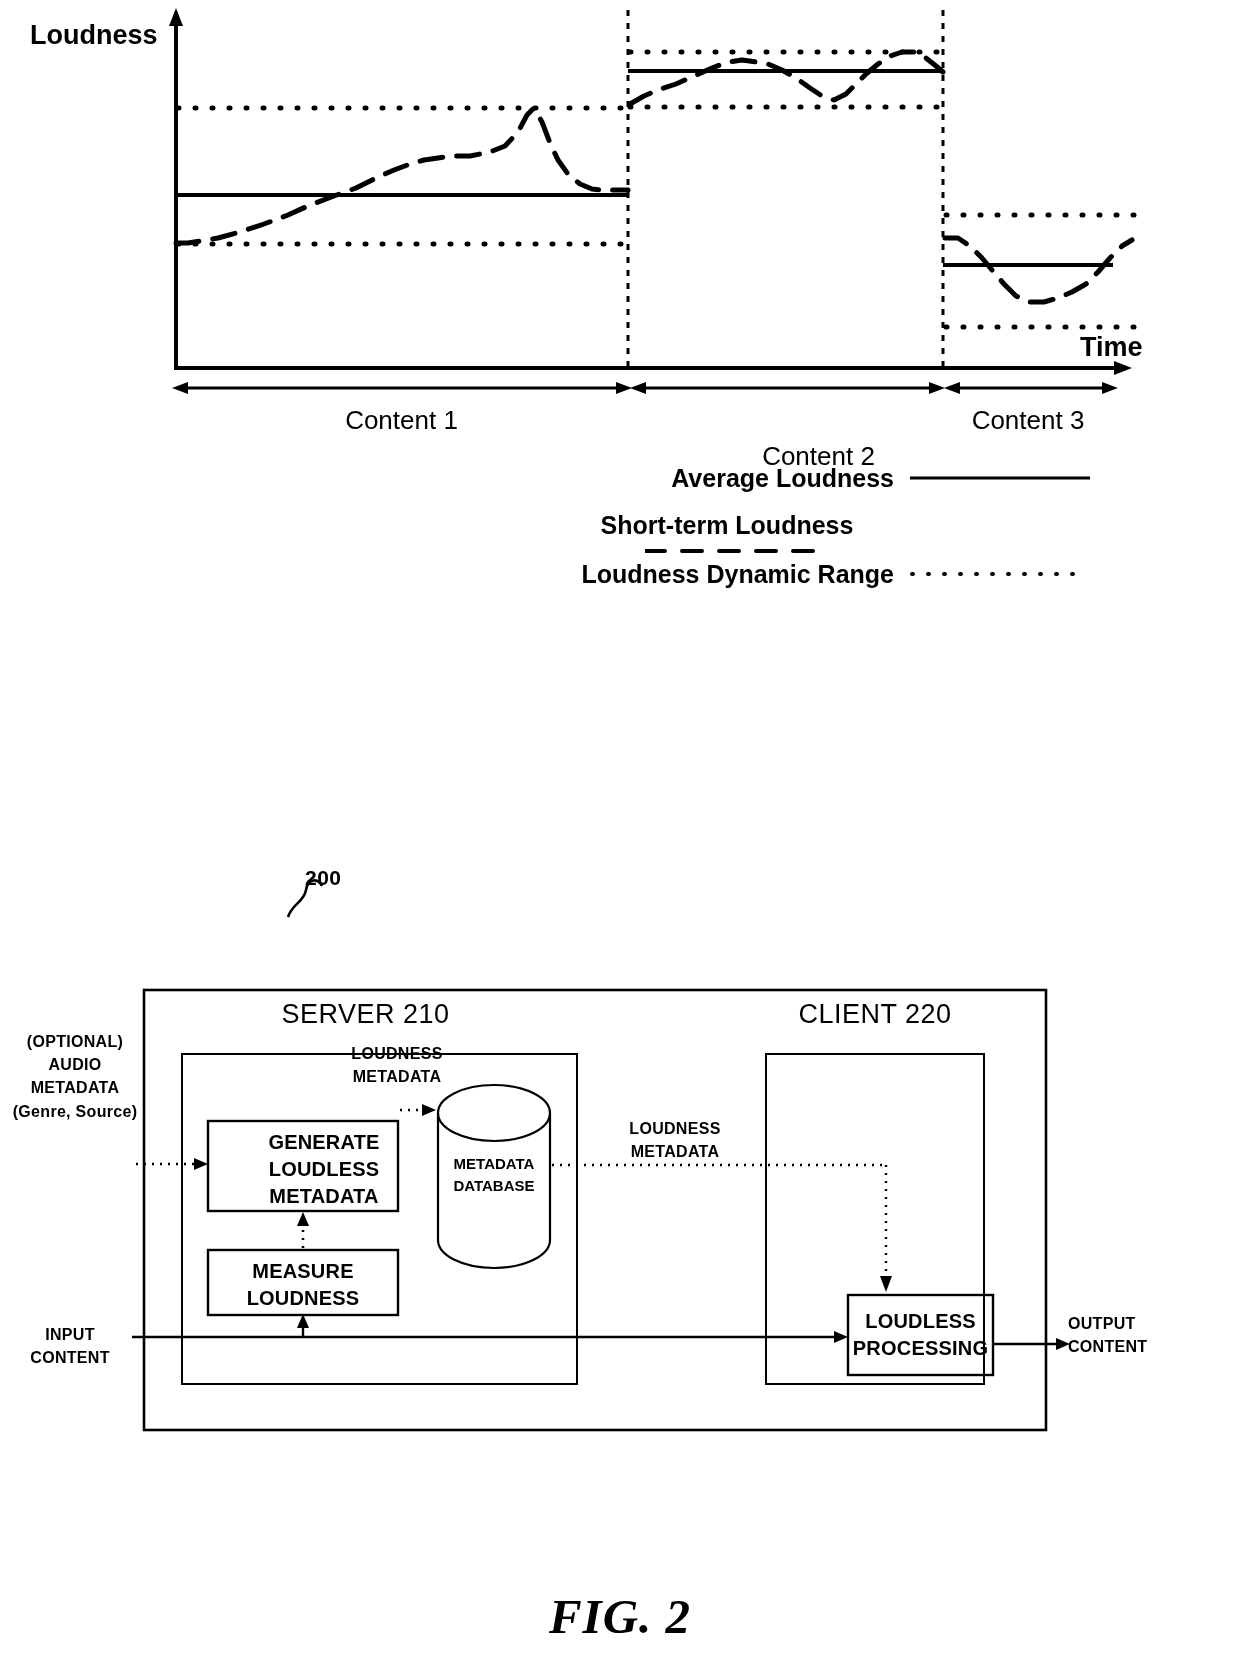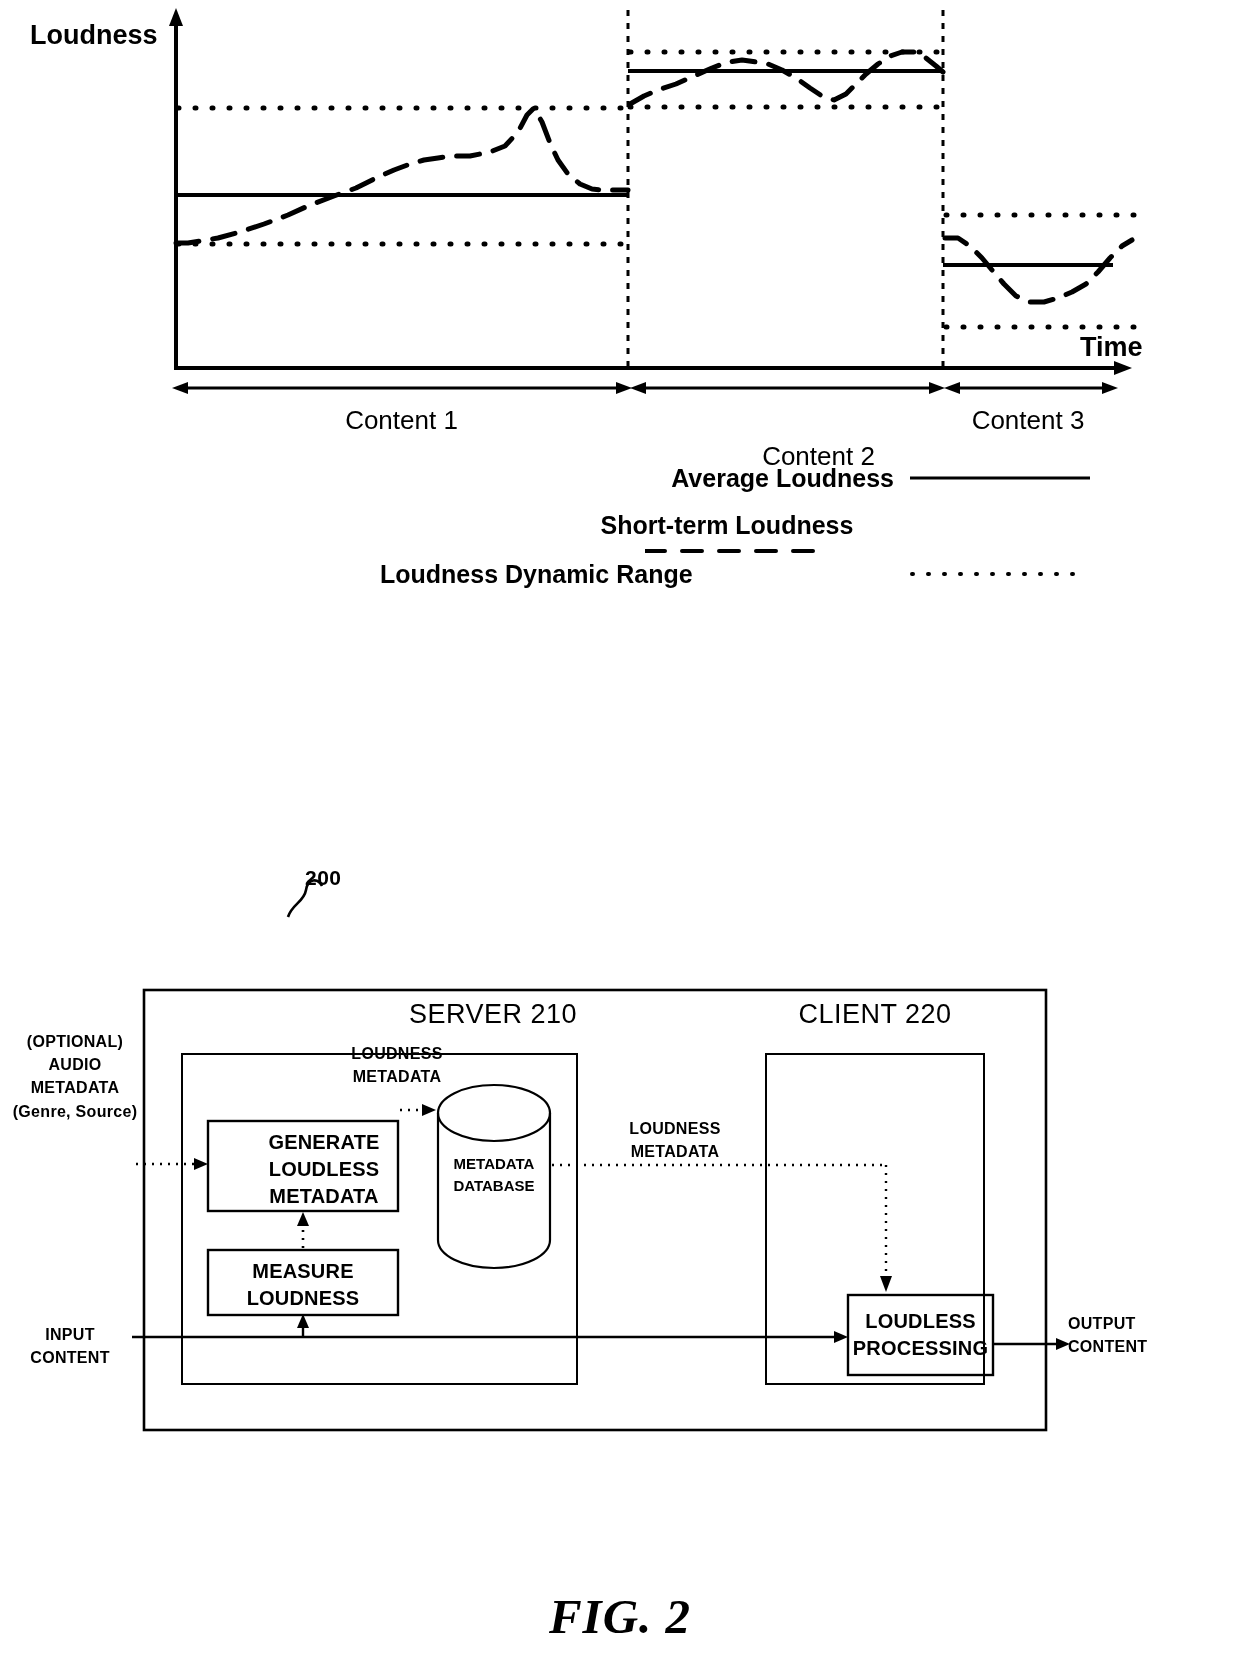--- a/index.html
+++ b/index.html
@@ -52,21 +52,21 @@
     font-size: 25px;
     font-weight: bold;
     white-space: nowrap;
     margin-right: 16px;
   }
   .legend-swatch { width: 180px; height: 22px; position: relative; }
   .legend-swatch svg { position: absolute; left: 0; top: 0; }
 
   #legend-0 { left: 380px; top: 463px; width: 710px; }
   #legend-1 { left: 380px; top: 511px; width: 710px; flex-direction: column; }
-  #legend-2 { left: 380px; top: 559px; width: 710px; justify-content: space-between; }
+  #legend-2 { left: 380px; top: 559px; width: 710px; }
 
   .fig-caption {
     position: absolute;
     width: 100%;
     text-align: center;
     font-family: "Liberation Serif", serif;
     font-style: italic;
     font-weight: bold;
     font-size: 49px;
     letter-spacing: 1px;
@@ -280,21 +280,21 @@
 
       <g>
         <line x1="993" y1="1344" x2="1058" y2="1344" stroke="#000" stroke-width="2.4"></line>
         <polygon points="1070,1344 1056,1338 1056,1350" fill="#000"></polygon>
       </g>
 
     </svg>
 
     <div class="ref-num" style="left:305px; top:866px;">200</div>
 
-    <div class="box-label big" style="left:182px; top:996px; width:395px;text-align:right;">SERVER 210</div>
+    <div class="box-label big" style="left:168px; top:996px; width:395px;">SERVER 210</div>
 
     <div class="box-label big" style="left:766px; top:996px; width:218px;">CLIENT 220</div>
 
     <div class="flow-label" style="left:10px; top:1030px; width:130px;text-align:center;">(OPTIONAL)
 AUDIO
 METADATA
 (Genre, Source)</div>
 
     <div class="flow-label" style="left:322px; top:1042px; width:150px;">LOUDNESS
 METADATA</div>

